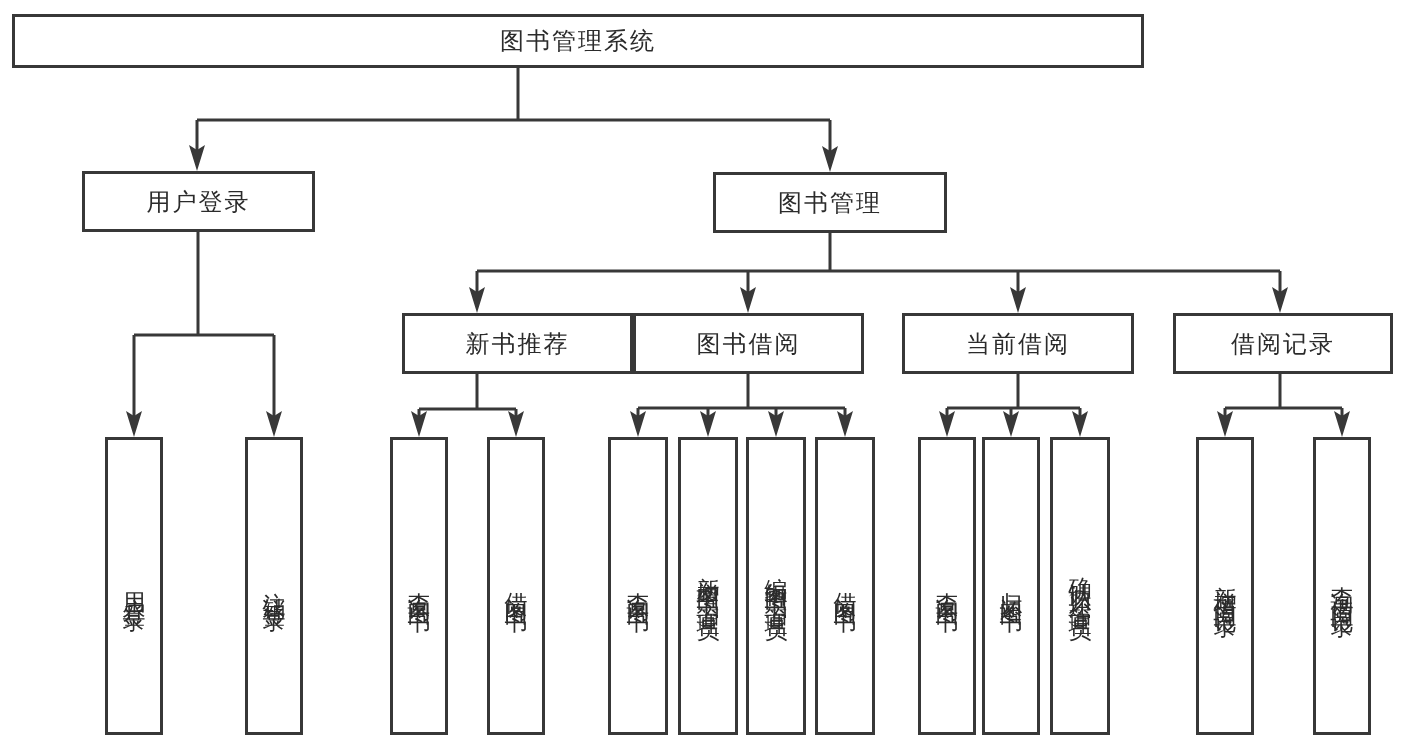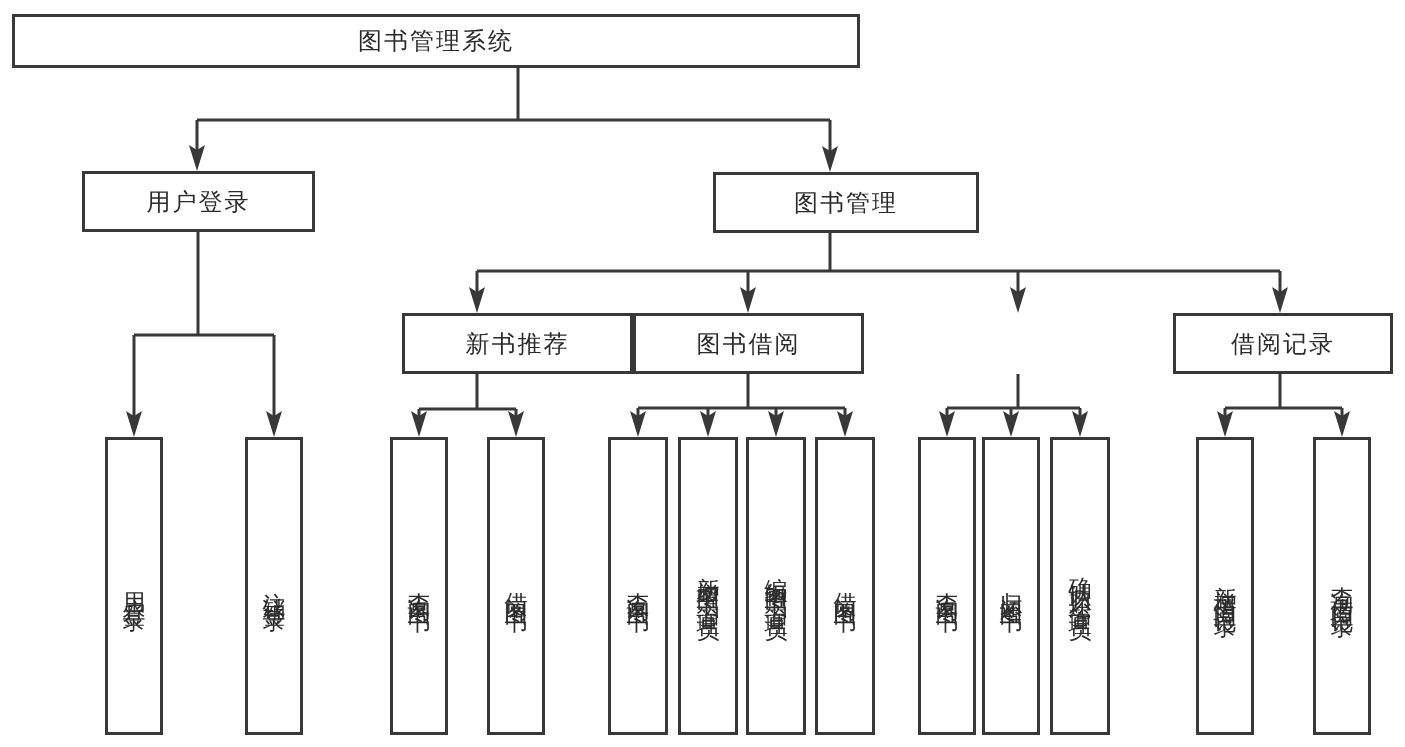--- a/index.html
+++ b/index.html
@@ -63,27 +63,28 @@
     <path d="M1018 374 V408 M947 408 H1080 M947 408 V418 M1011 408 V418 M1080 408 V418"></path>
     <polygon fill="currentColor" stroke="none" points="939,411 947,437 955,411 947,416"></polygon>
     <polygon fill="currentColor" stroke="none" points="1003,411 1011,437 1019,411 1011,416"></polygon>
     <polygon fill="currentColor" stroke="none" points="1072,411 1080,437 1088,411 1080,416"></polygon>
 
     <path d="M1280 374 V408 M1225 408 H1342 M1225 408 V418 M1342 408 V418"></path>
     <polygon fill="currentColor" stroke="none" points="1217,411 1225,437 1233,411 1225,416"></polygon>
     <polygon fill="currentColor" stroke="none" points="1334,411 1342,437 1350,411 1342,416"></polygon>
   </svg>
 
-  <div class="node h-node root-node" style="left:12px; top:14px; width:848px; height:54px;">图书管理系统</div>
+  <div class="node h-node root-node" style="left:12px; top:14px; width:1132px; height:54px;">图书管理系统</div>
 
   <div class="node h-node" style="left:82px; top:171px; width:233px; height:61px;">用户登录</div>
-  <div class="node h-node" style="left:713px; top:172px; width:266px; height:61px;">图书管理</div>
+  <div class="node h-node" style="left:713px; top:172px; width:234px; height:61px;">图书管理</div>
 
   <div class="node h-node" style="left:362px; top:313px; width:231px; height:61px;margin-left:40px;">新书推荐</div>
   <div class="node h-node" style="left:633px; top:313px; width:231px; height:61px;">图书借阅</div>
+  <div class="node h-node" style="left:902px; top:313px; width:232px; height:61px;">当前借阅</div>
   <div class="node h-node" style="left:1173px; top:313px; width:220px; height:61px;">借阅记录</div>
 
   <div class="node v-node" style="left:105px; top:437px; width:58px; height:298px;">
     <span>用户登录</span>
   </div>
   <div class="node v-node" style="left:245px; top:437px; width:58px; height:298px;">
     <span>注销登录</span>
   </div>
 
   <div class="node v-node" style="left:390px; top:437px; width:58px; height:298px;">

